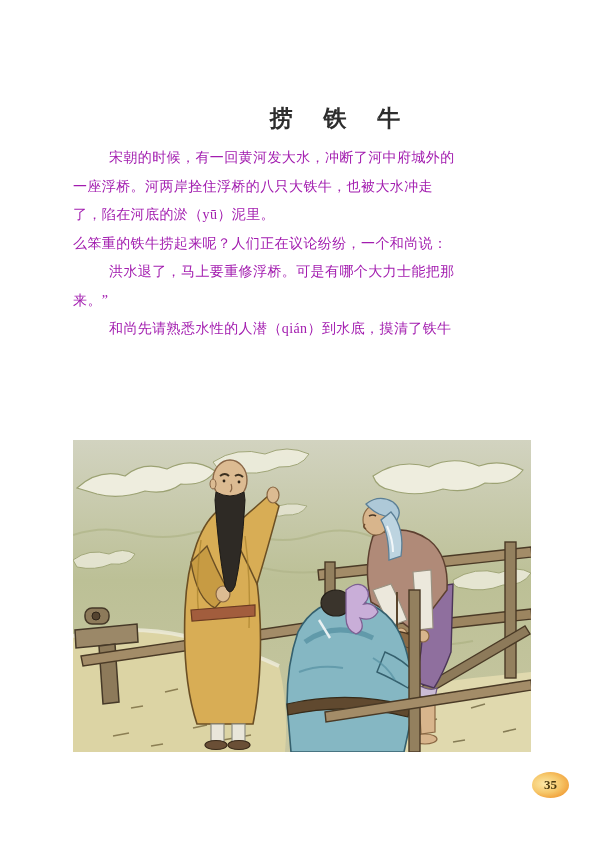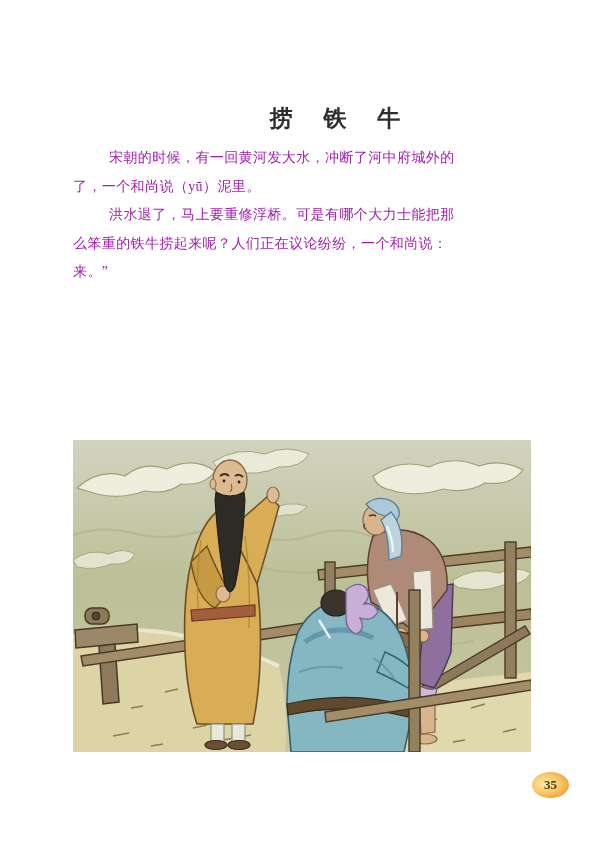--- a/index.html
+++ b/index.html
@@ -43,24 +43,26 @@
 </style>
 </head>
 <body>
 
 <div class="page">
 
   <h1 class="lesson-title">捞 铁 牛</h1>
 
   <div class="textblock">
     <div class="tline first">宋朝的时候，有一回黄河发大水，冲断了河中府城外的</div>
-    <div class="tline">了，一个和尚说（yū）泥里。</div>
+    <div class="tline">一座浮桥。河两岸拴住浮桥的八只大铁牛，也被大水冲走</div>
+    <div class="tline">了，陷在河底的淤（yū）泥里。</div>
+    <div class="tline">么笨重的铁牛捞起来呢？人们正在议论纷纷，一个和尚说：</div>
     <div class="tline first">洪水退了，马上要重修浮桥。可是有哪个大力士能把那</div>
-    <div class="tline">么笨重的铁牛捞起来呢？人们正在议论纷纷，一个和尚说：</div>
     <div class="tline">来。”</div>
+    <div class="tline first">和尚先请熟悉水性的人潜（qián）到水底，摸清了铁牛</div>
   </div>
 
   <div class="illustration">
     <svg viewBox="0 0 458 312" xmlns="http://www.w3.org/2000/svg">
       <defs>
         <linearGradient id="waterGrad" x1="0" y1="0" x2="0" y2="1">
           <stop offset="0" stop-color="#d2d3c0"></stop>
           <stop offset="0.45" stop-color="#bcc096"></stop>
           <stop offset="1" stop-color="#c8c7a2"></stop>
         </linearGradient>

